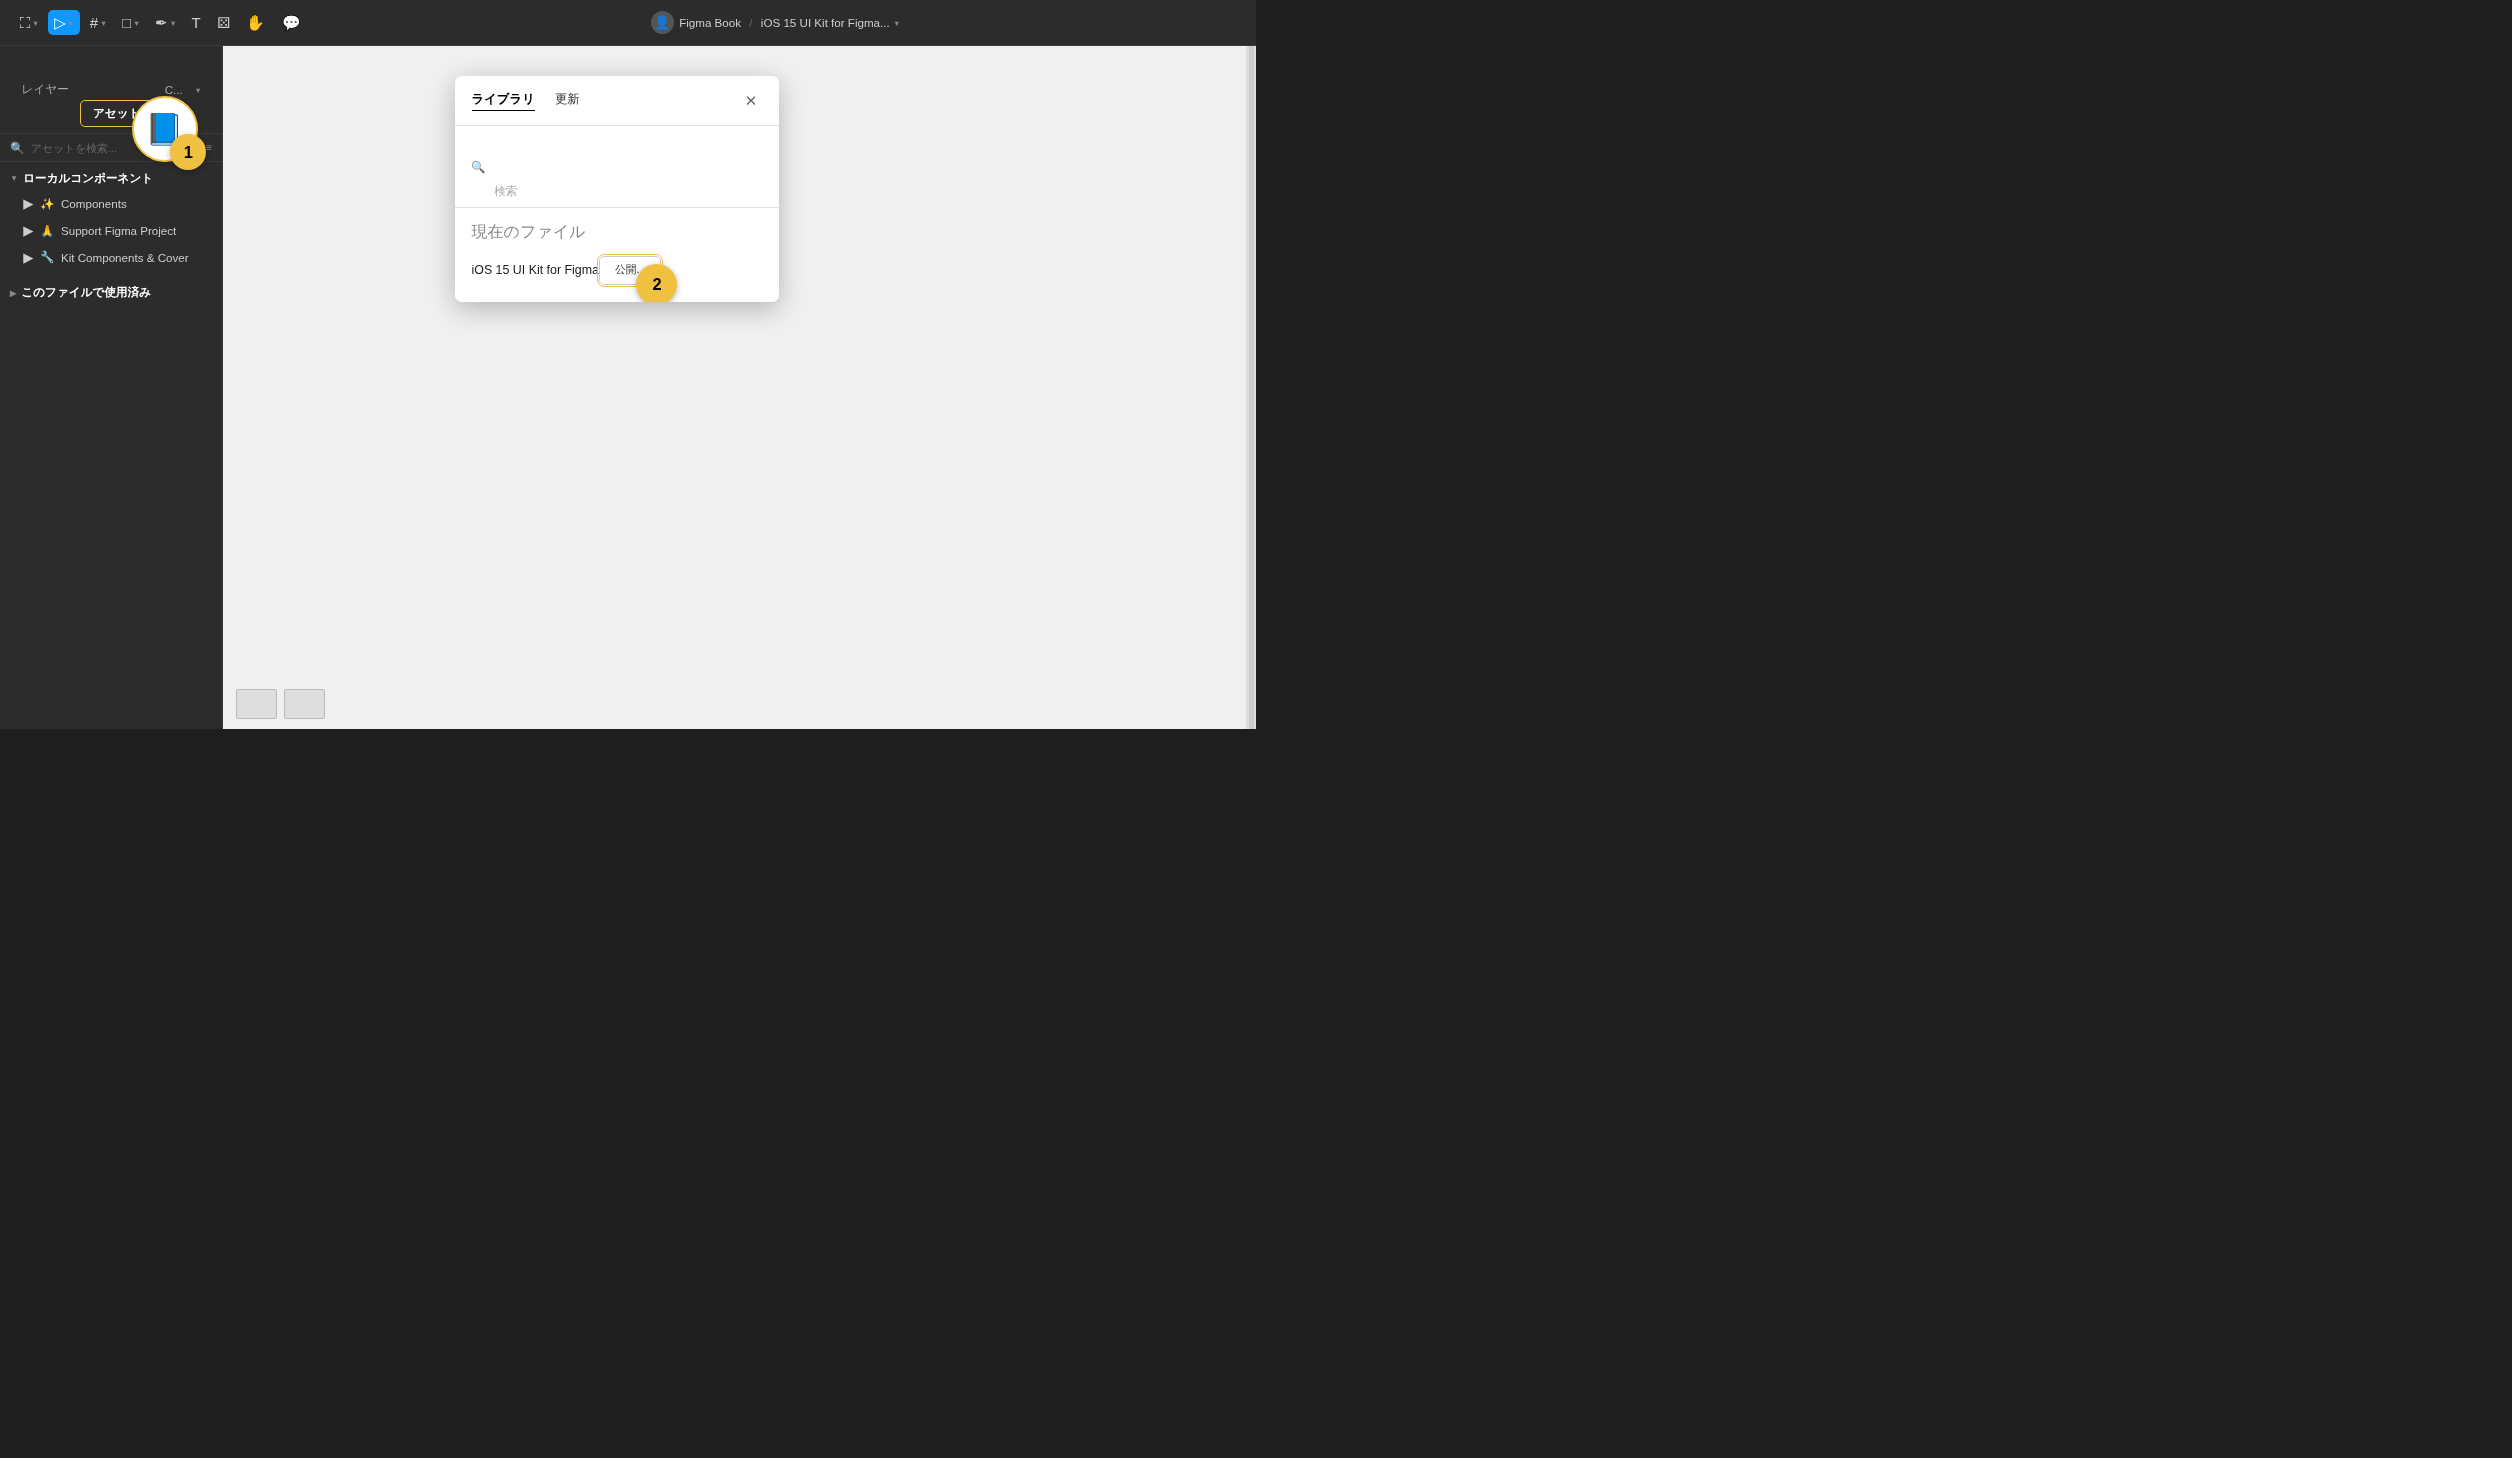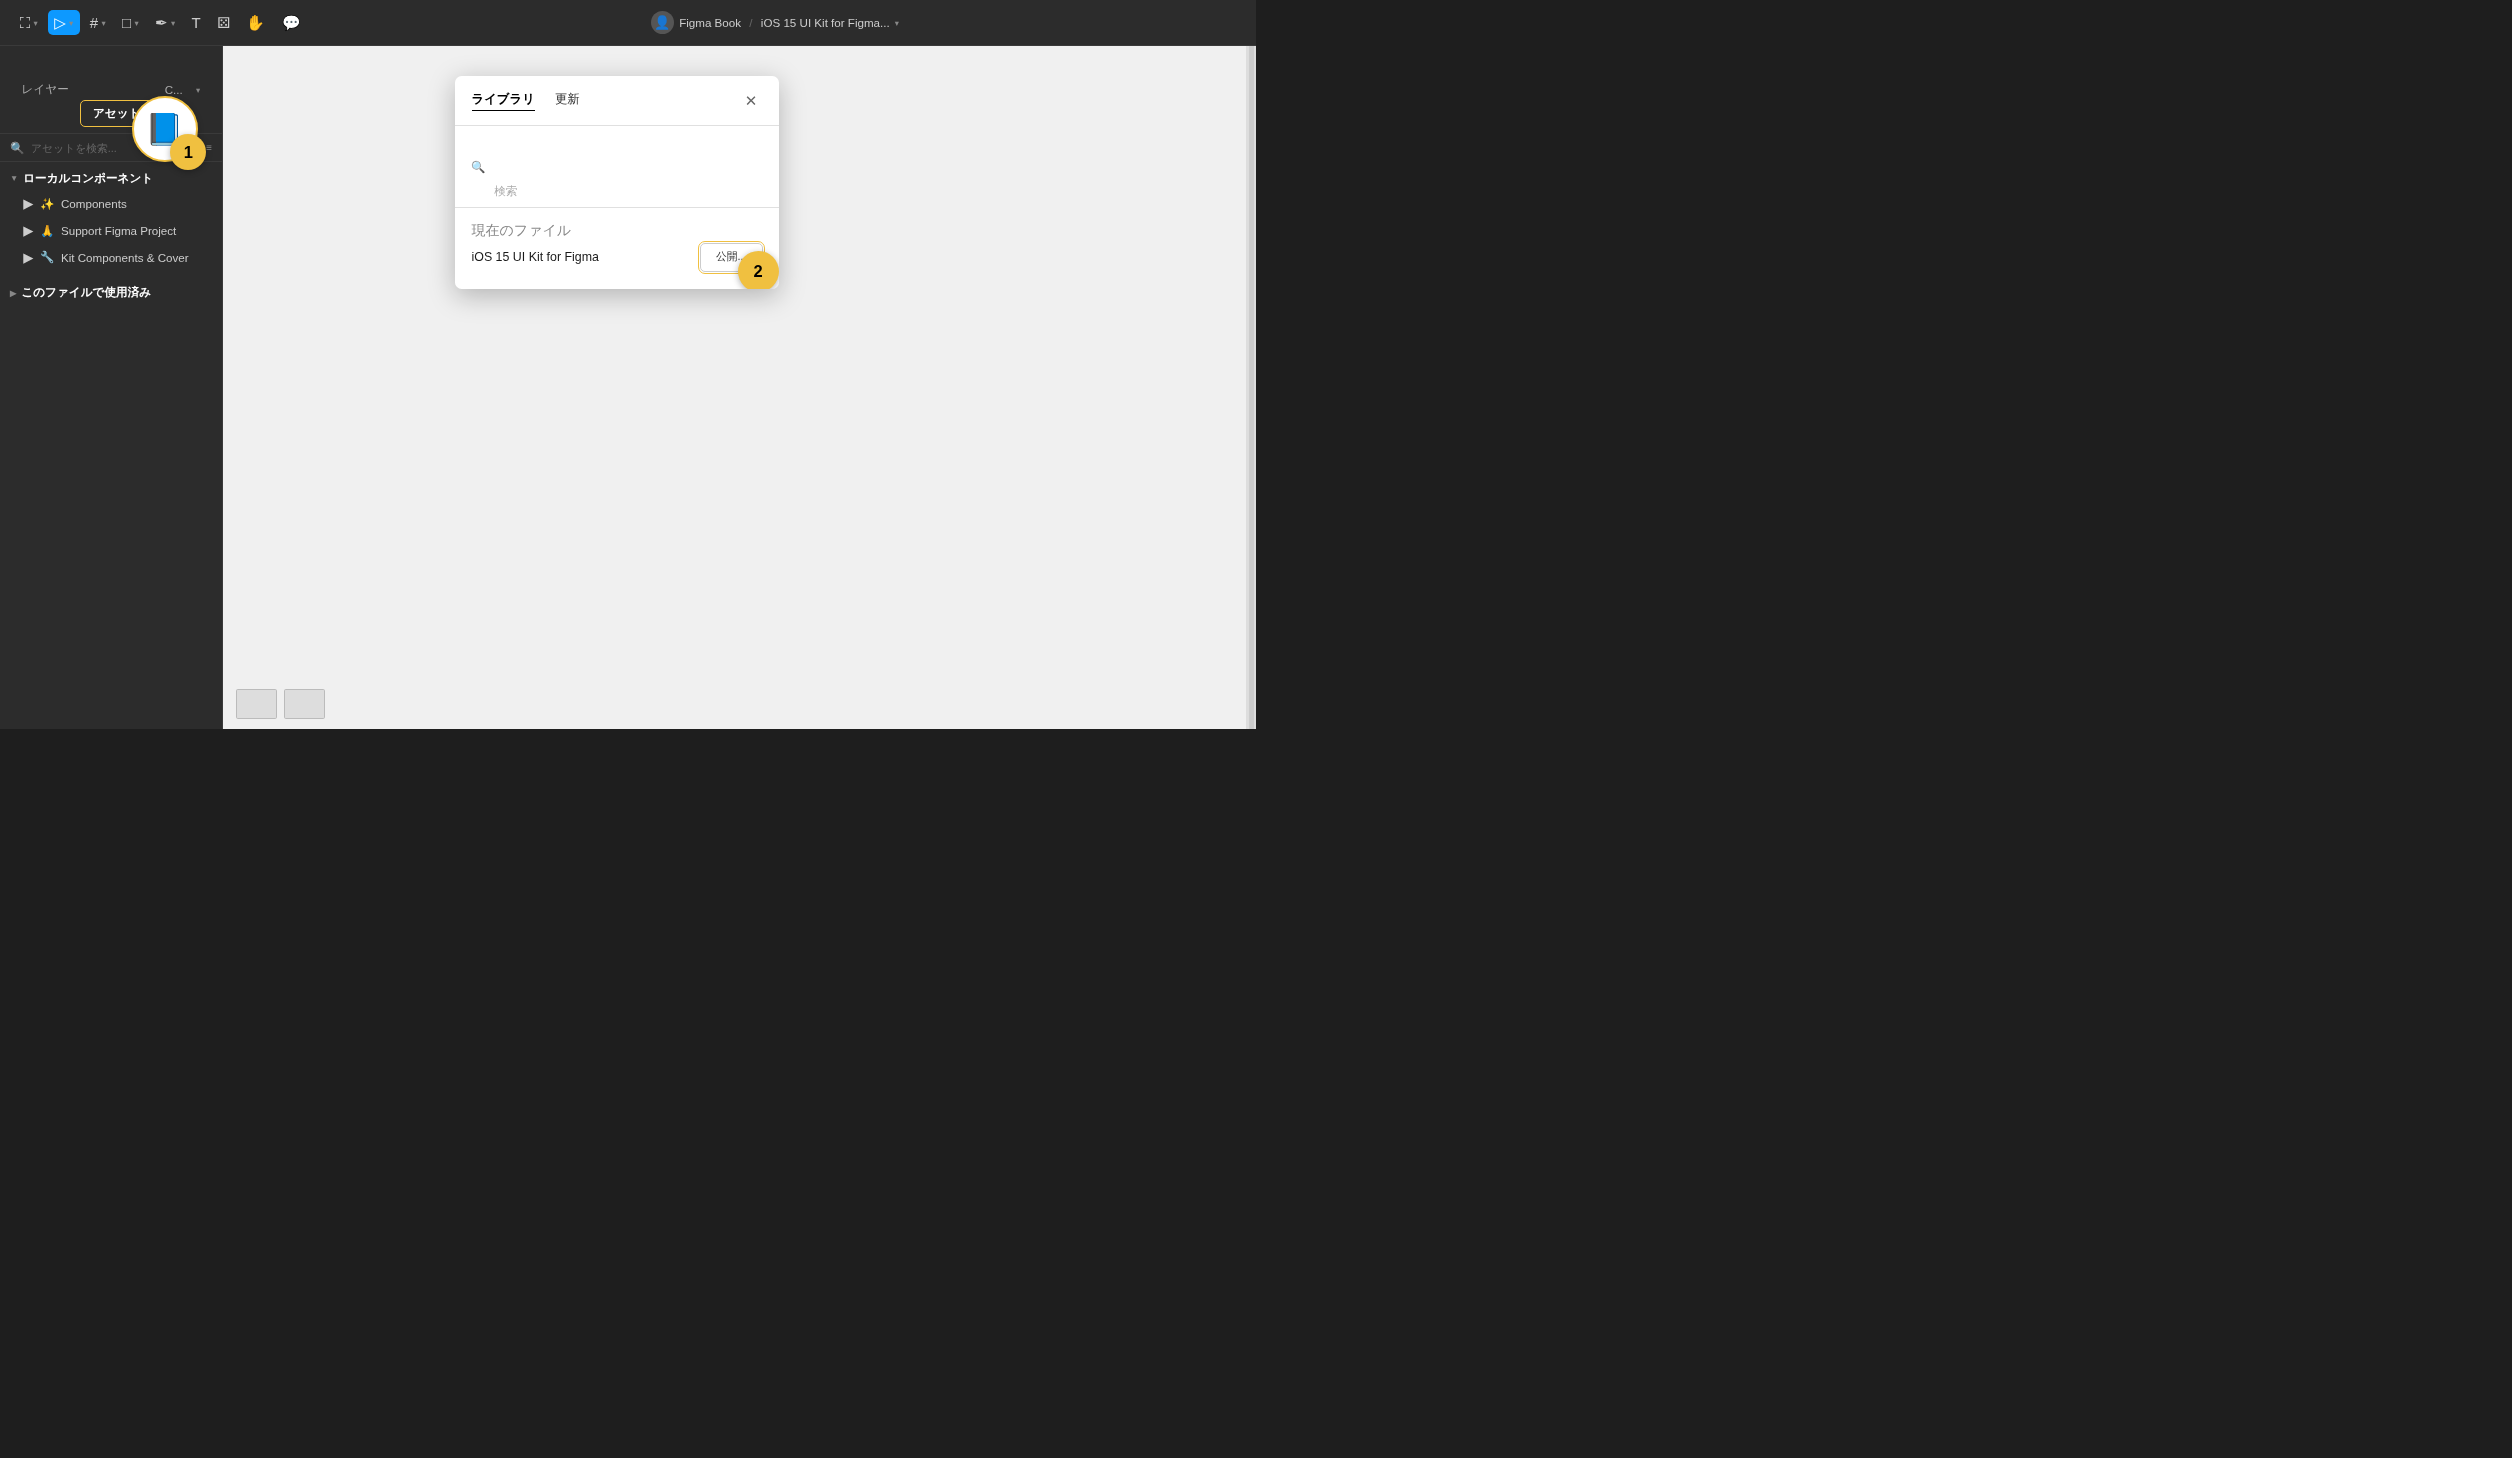--- a/index.html
+++ b/index.html
@@ -251,28 +251,29 @@
       outline: none;
       font-size: 11.6px;
       color: #333;
       width: 100%;
       background: transparent;
       margin-top: 48px;
     }
     .modal-search input::placeholder { color: #aaa; }
     .modal-body { padding: 13.2px 16.5px; }
     .modal-section-title {
-      font-size: 14px;
+      font-size: 16px;
       color: #888;
+      margin-bottom: 10px;
       font-weight: 500;
     }
     .modal-library-row {
       display: flex;
       align-items: center;
-      justify-content: space-between;
+      justify-content: flex-start;
       padding: 3.3px 0;
     }
     .modal-library-name {
       font-size: 12.4px;
       color: #1a1a1a;
       font-weight: 400;
     }
     .modal-publish-btn {
       padding: 6.6px 15px;
       border: 1.2px solid #ccc;

